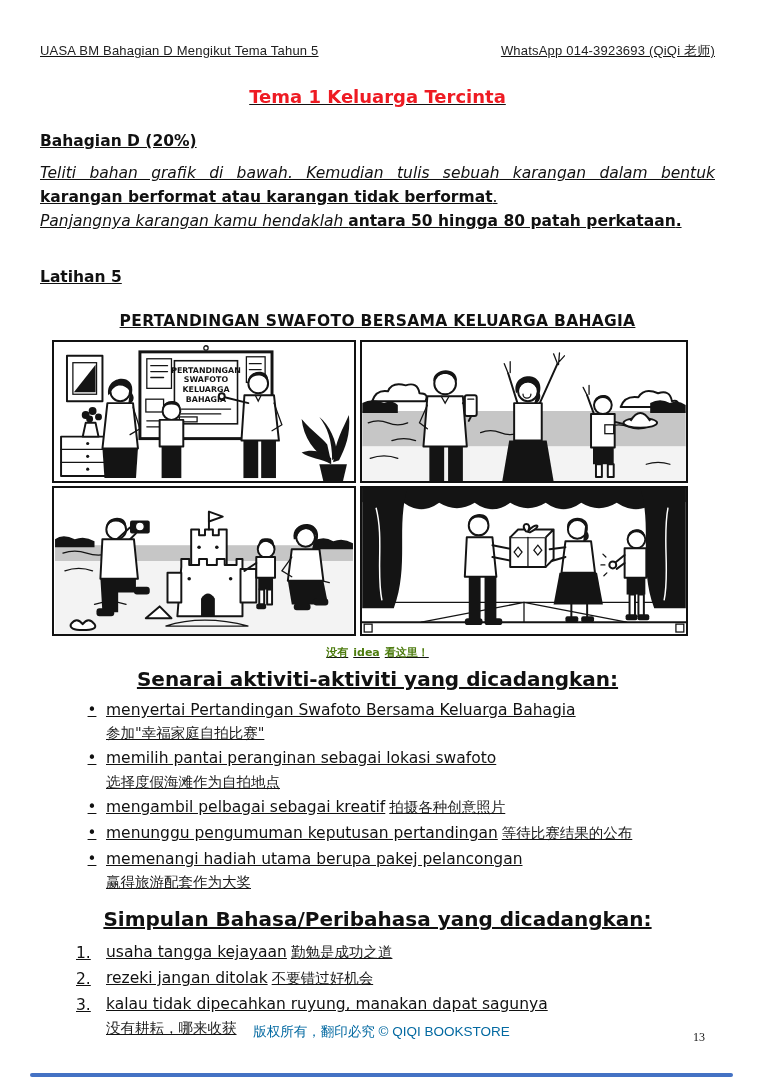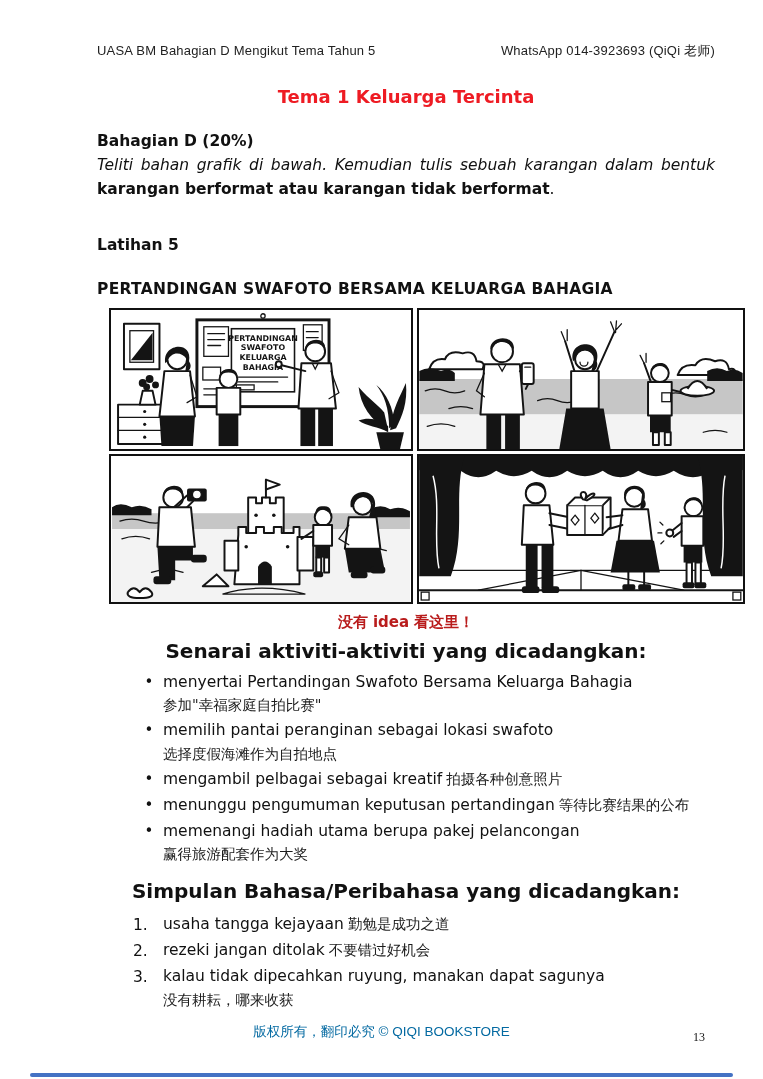--- a/index.html
+++ b/index.html
@@ -4,60 +4,60 @@
 <style>
   * { box-sizing: border-box; margin: 0; padding: 0; }
   html,body { background:#ffffff; }
   body {
     width: 763px; height: 1079px;
     position: relative;
     font-family: "DejaVu Sans", sans-serif;
     color: #111;
     overflow: hidden;
   }
-  .page { padding: 42px 48px 0 97px; }
+  .page { padding: 42px 48px 0 40px; text-decoration: underline; }
 
   .header-row {
     display: flex; justify-content: space-between; align-items: baseline;
     font-family: "Liberation Sans", sans-serif;
     font-size: 13px; color: #222; letter-spacing: .2px;
   }
 
   .doc-title {
     text-align: center; font-weight: bold; font-size: 18px;
     color: #ee1b23; margin-top: 26px;
   }
 
   .instructions { margin-top: 22px; font-size: 15.5px; line-height: 1.55; }
   .section-label { font-weight: bold; }
   .line-italic { font-style: italic; }
-  .justify-line { text-align: justify; text-align-last: justify; font-style: italic; }
+  .justify-line { text-align: justify; text-align-last: justify; font-style: italic; margin-top: 8px; }
   .bold-frag { font-weight: bold; font-style: normal; margin-top: 10px; }
 
   .exercise-label { font-weight: bold; font-size: 15.5px; margin-top: 35px; }
 
   .comic-title {
-    font-weight: bold; font-size: 15.5px;
+    text-align: center; font-weight: bold; font-size: 15.5px;
     margin-top: 26px; letter-spacing: .3px;
   }
 
   .comic-grid {
     margin-top: 10px; margin-left: 12px;
     width: 680px;
     display: grid;
     grid-template-columns: 304px 328px;
     grid-template-rows: 143px 150px;
     gap: 3px 4px;
   }
   .panel { border: 2px solid #111; background: #fff; overflow: hidden; }
   .panel svg { display:block; width:100%; height:100%; }
 
   .hint-line {
-    margin-top: 9px; text-align: center; font-size: 15px;
-    color: #b91c1c; font-weight: bold;
+    margin-top: 9px; text-align: center; font-size: 11px;
+    color: #4d7c0f; font-weight: bold;
   }
   .hint-line .zh-red { font-family: "DejaVu Serif", serif; }
   .hint-line .hl { padding: 0 5px; }
 
   .list-heading {
     text-align: center; font-weight: bold; font-size: 20px; margin-top: 7px;
   }
 
   .activity-list { margin: 8px 0 0 38px; }
   .activity-item { display: flex; margin-top: 3px; }
@@ -100,20 +100,21 @@
     <span>UASA BM Bahagian D Mengikut Tema Tahun 5</span>
     <span>WhatsApp 014-3923693 (QiQi 老师)</span>
   </div>
 
   <div class="doc-title">Tema 1 Keluarga Tercinta</div>
 
   <div class="instructions">
     <div class="section-label">Bahagian D (20%)</div>
     <div class="justify-line">Teliti bahan grafik di bawah. Kemudian tulis sebuah karangan dalam bentuk</div>
     <div><span class="bold-frag">karangan berformat atau karangan tidak berformat</span><span>.</span></div>
+    <div><span class="line-italic">Panjangnya karangan kamu hendaklah </span><span class="bold-frag">antara 50 hingga 80 patah perkataan</span><span class="bold-frag">.</span></div>
   </div>
 
   <div class="exercise-label">Latihan 5</div>
 
   <div class="comic-title">PERTANDINGAN SWAFOTO BERSAMA KELUARGA BAHAGIA</div>
 
   <div class="comic-grid">
 
     <div class="panel">
       <svg viewBox="0 0 302 141">

